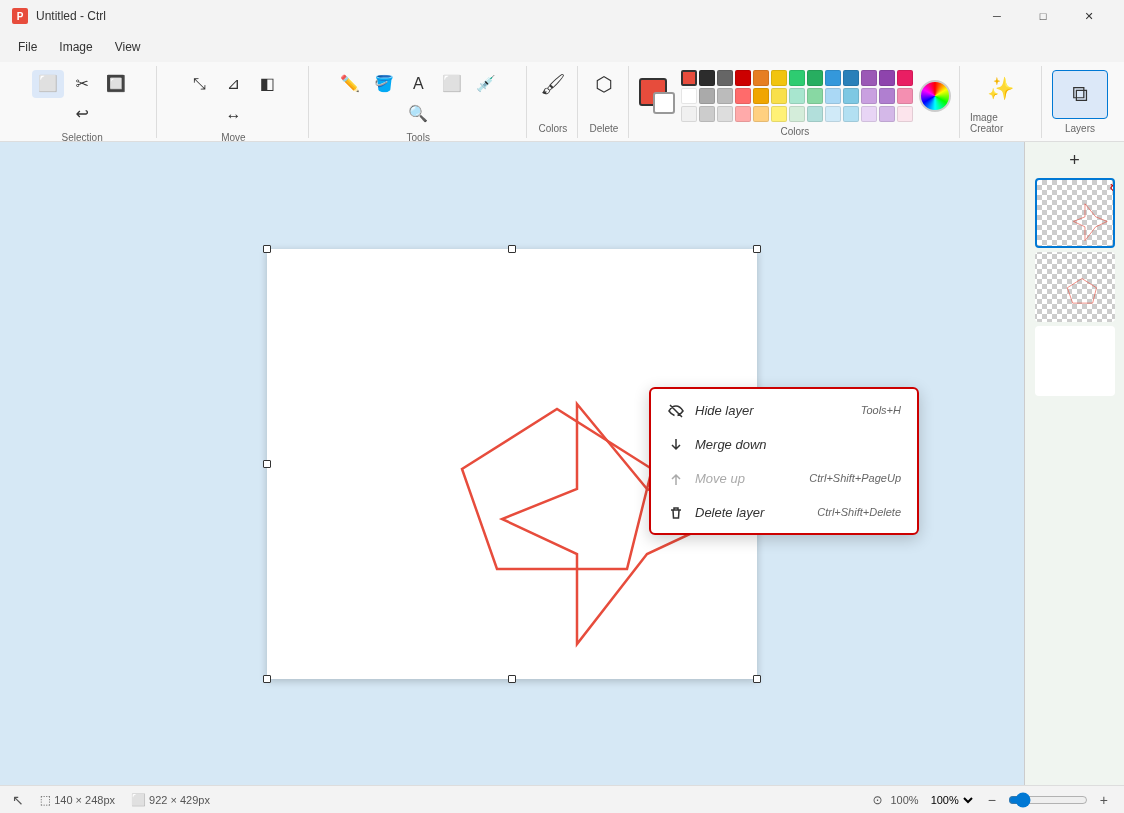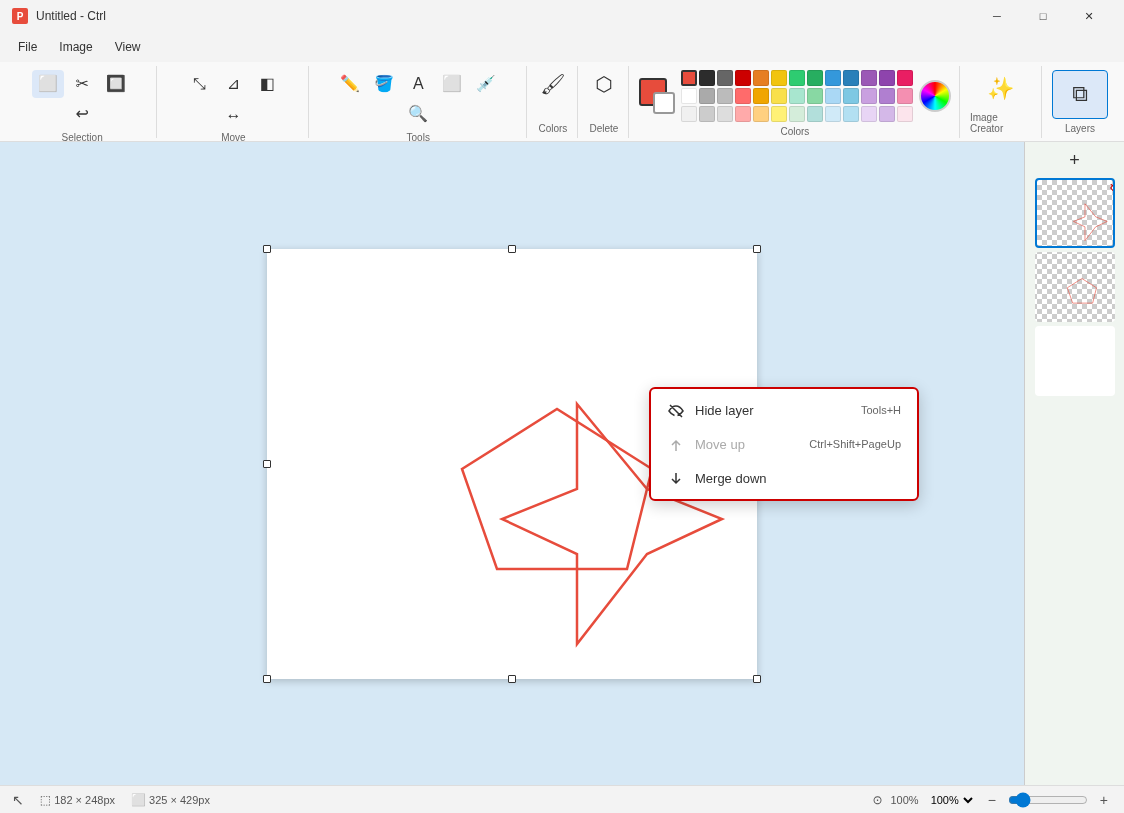--- a/index.html
+++ b/index.html
@@ -160,20 +160,21 @@
     }
     .context-menu-item {
       display: flex;
       align-items: center;
       padding: 8px 16px;
       cursor: pointer;
       gap: 10px;
       font-size: 13px;
       color: #333;
       justify-content: space-between;
+      font-style: italic;
     }
     .context-menu-item.disabled { color: #aaa; cursor: default; }
     .context-menu-item-left { display: flex; align-items: center; gap: 10px; }
     .context-menu-shortcut { font-size: 11px; color: #666; }
     .context-menu-icon { font-size: 15px; width: 18px; text-align: center; }
 
     
     .statusbar {
       height: 28px;
       background: #f3f3f3;
@@ -366,45 +367,56 @@
             <svg width="16" height="16" viewBox="0 0 16 16" fill="none" style="vertical-align:middle;">
               <path d="M2 2 L14 14 M8 3 C4 3 1 8 1 8 C2 9.5 4 11.5 6.5 12.5 M9.5 12.5 C12 11.5 14 9.5 15 8 C15 8 12 3 8 3" stroke="#333" stroke-width="1.5"></path>
             </svg>
           </span>
           <span>Hide layer</span>
         </div>
         <span class="context-menu-shortcut">Tools+H</span>
       </div>
 
 
+      <div class="context-menu-item">
+        <div class="context-menu-item-left">
+          <span class="context-menu-icon">
+            <svg width="16" height="16" viewBox="0 0 16 16" fill="none" style="vertical-align:middle;">
+              <path d="M8 2 L8 11 M4 8 L8 12 L12 8" stroke="#333" stroke-width="1.5"></path>
+            </svg>
+          </span>
+          <span>Merge down</span>
+        </div>
+        <span class="context-menu-shortcut"></span>
+      </div>
+
       <div class="context-menu-item disabled">
         <div class="context-menu-item-left">
           <span class="context-menu-icon">
             <svg width="16" height="16" viewBox="0 0 16 16" fill="none" style="vertical-align:middle;">
               <path d="M8 14 L8 5 M4 8 L8 4 L12 8" stroke="#aaa" stroke-width="1.5"></path>
             </svg>
           </span>
           <span>Move up</span>
         </div>
         <span class="context-menu-shortcut">Ctrl+Shift+PageUp</span>
       </div>
 
+
       <div class="context-menu-item">
         <div class="context-menu-item-left">
           <span class="context-menu-icon">
             <svg width="16" height="16" viewBox="0 0 16 16" fill="none" style="vertical-align:middle;">
-              <path d="M8 2 L8 11 M4 8 L8 12 L12 8" stroke="#333" stroke-width="1.5"></path>
+              <path d="M3 5 H13 M6 5 V3 H10 V5 M5 5 L5.5 13 H10.5 L11 5" stroke="#333" stroke-width="1.5"></path>
             </svg>
           </span>
-          <span>Merge down</span>
-        </div>
-        <span class="context-menu-shortcut"></span>
-      </div>
-
-
+          <span>Delete layer</span>
+        </div>
+        <span class="context-menu-shortcut">Ctrl+Shift+Delete</span>
+      </div>
     </div>
   </div>
 
   <div class="layers-panel">
     <button class="layers-add-btn" title="Add layer">+</button>
 
     <div class="layer-thumb selected">
       <svg width="76" height="66" viewBox="0 0 490 430">
 
         <polygon points="310,155 380,240 455,270 380,305 310,395 310,305 235,270 310,240" fill="none" stroke="#e74c3c" stroke-width="4"></polygon>
@@ -426,25 +438,25 @@
     <div class="layer-thumb" style="background:white;">
     </div>
   </div>
 </div>
 
 <div class="statusbar">
   <div class="statusbar-left">
     <span style="font-size:14px;">↖</span>
     <span>
       <span style="font-size:12px;">⬚</span>
-      <span>182 × 248px</span>
+      <span>140 × 248px</span>
     </span>
     <span>
       <span style="font-size:12px;">⬜</span>
-      <span>325 × 429px</span>
+      <span>922 × 429px</span>
     </span>
   </div>
   <div class="statusbar-right">
     <span style="font-size:12px;">⊙</span>
     <span>100%</span>
     <select style="font-size:11px;border:none;background:transparent;cursor:pointer;">
       <option>100%</option>
       <option>200%</option>
       <option>50%</option>
       <option>25%</option>

